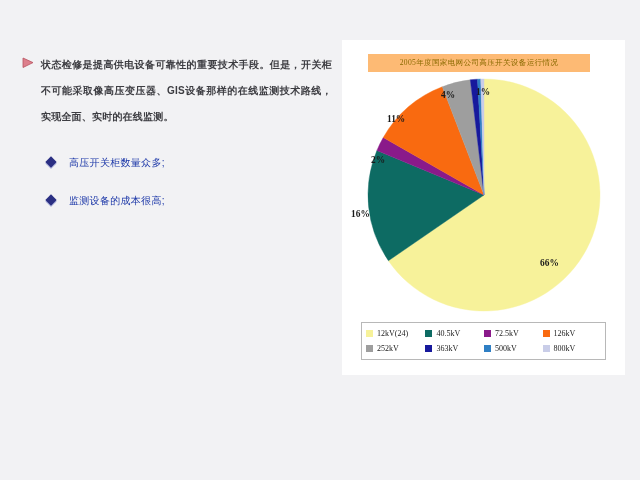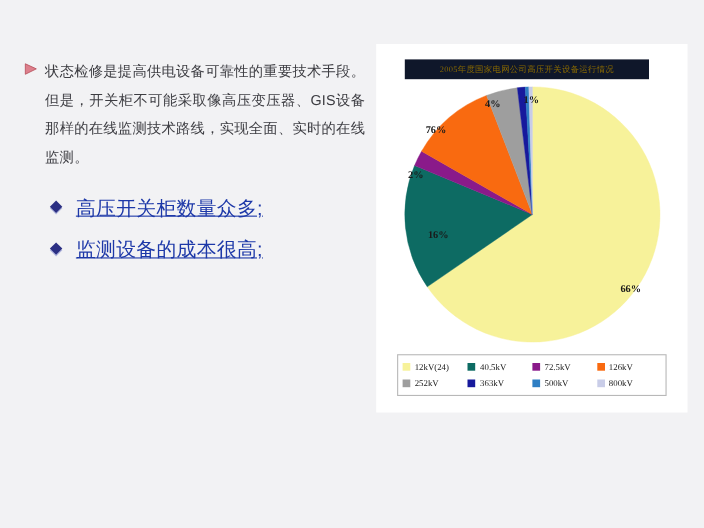--- a/index.html
+++ b/index.html
@@ -16,47 +16,47 @@
     position:absolute;left:22px;top:52px;width:310px;
   }
   .lead-row{display:flex;align-items:flex-start;}
   .lead-arrow{
     flex:0 0 auto;width:14px;margin-right:5px;margin-top:5px;
     display:block;
   }
   .lead-arrow svg{display:block;}
   .lead-text{
     flex:1 1 auto;
-    font-size:13px;line-height:26px;color:#3d3d42;
-    letter-spacing:.2px;text-align:justify;
+    font-size:10px;line-height:26px;color:#3d3d42;
+    letter-spacing:.2px;text-align:justify;font-weight:bold;
   }
 
   .sub-list{margin-top:14px;padding-left:24px;}
   .sub-item{display:flex;align-items:center;height:38px;}
   .sub-diamond{
     flex:0 0 auto;width:12px;height:12px;margin-right:11px;position:relative;
   }
   .sub-diamond i{
     position:absolute;left:1px;top:1px;width:8px;height:8px;
     background:#2b2f83;transform:rotate(45deg);
     box-shadow:1px 1px 0 rgba(120,130,200,.55);
     display:block;
   }
   .sub-text{
-    font-size:18px;color:#1d38a8;line-height:20px;letter-spacing:.3px;text-decoration:underline;
+    font-size:10px;color:#1d38a8;line-height:20px;letter-spacing:.3px;
   }
 
   
   #chart-panel{
     position:absolute;left:342px;top:40px;width:283px;height:335px;
     background:#ffffff;
   }
   #chart-title{
     position:absolute;left:26px;top:14px;width:222px;height:18px;
-    background:#0f172a;
+    background:#fdba74;
     display:flex;align-items:center;justify-content:center;
     color:#8a6a00;font-size:7.6px;letter-spacing:.3px;
     white-space:nowrap;overflow:hidden;
     font-family:"Liberation Serif","DejaVu Serif",serif;
   }
 
   #pie-wrap{position:absolute;left:6px;top:38px;width:272px;height:235px;}
   #pie-svg{display:block;}
 
   .pct{
@@ -131,26 +131,26 @@
             <path d="M 136 117 L 40.42 182.74 A 116 116 0 0 1 28.88 72.48 Z" fill="#0d6b63" stroke="#0d6b63" stroke-width="0.4"></path>
             <path d="M 136 117 L 28.88 72.48 A 116 116 0 0 1 35.24 59.52 Z" fill="#8a1a8a" stroke="#8a1a8a" stroke-width="0.4"></path>
             <path d="M 136 117 L 35.24 59.52 A 116 116 0 0 1 94.33 8.74 Z" fill="#f96a10" stroke="#f96a10" stroke-width="0.4"></path>
             <path d="M 136 117 L 94.33 8.74 A 116 116 0 0 1 122.31 1.81 Z" fill="#9e9e9e" stroke="#9e9e9e" stroke-width="0.4"></path>
             <path d="M 136 117 L 122.31 1.81 A 116 116 0 0 1 129.50 1.18 Z" fill="#17199c" stroke="#17199c" stroke-width="0.4"></path>
             <path d="M 136 117 L 129.50 1.18 A 116 116 0 0 1 132.75 1.05 Z" fill="#2f7fc4" stroke="#2f7fc4" stroke-width="0.4"></path>
             <path d="M 136 117 L 132.75 1.05 A 116 116 0 0 1 136.00 1.00 Z" fill="#c9cde8" stroke="#c9cde8" stroke-width="0.4"></path>
           </g>
       </svg>
 
-      <span class="pct" style="left:39px;top:36px;">76%</span>
+      <span class="pct" style="left:39px;top:36px;">11%</span>
       <span class="pct" style="left:93px;top:12px;">4%</span>
       <span class="pct" style="left:128px;top:9px;">1%</span>
       <span class="pct" style="left:23px;top:77px;">2%</span>
-      <span class="pct" style="left:3px;top:131px;margin-left:38px;">16%</span>
-      <span class="pct" style="left:216px;top:180px;">66%</span>
+      <span class="pct" style="left:3px;top:131px;">16%</span>
+      <span class="pct" style="left:192px;top:180px;">66%</span>
     </div>
 
     <div id="legend">
       <div class="leg-row">
         <div class="leg-item wide">
           <span class="leg-sw" style="background:#f7f29a;"></span>
           <span class="leg-lb">12kV(24)</span>
         </div>
         <div class="leg-item">
           <span class="leg-sw" style="background:#0d6b63;"></span>

